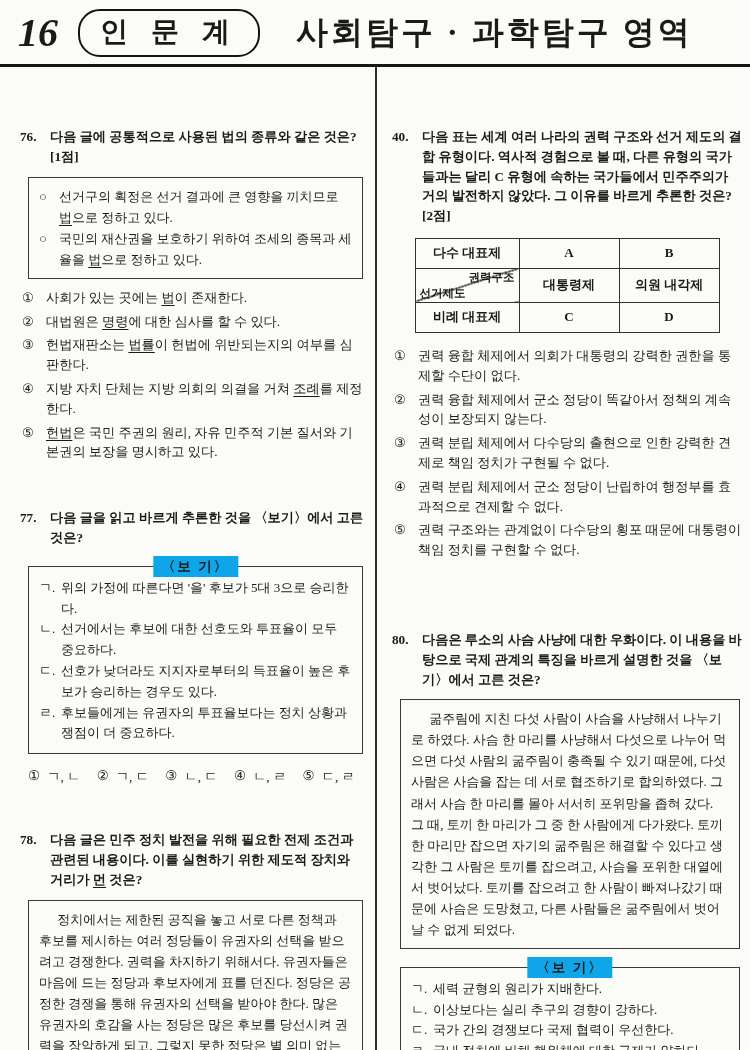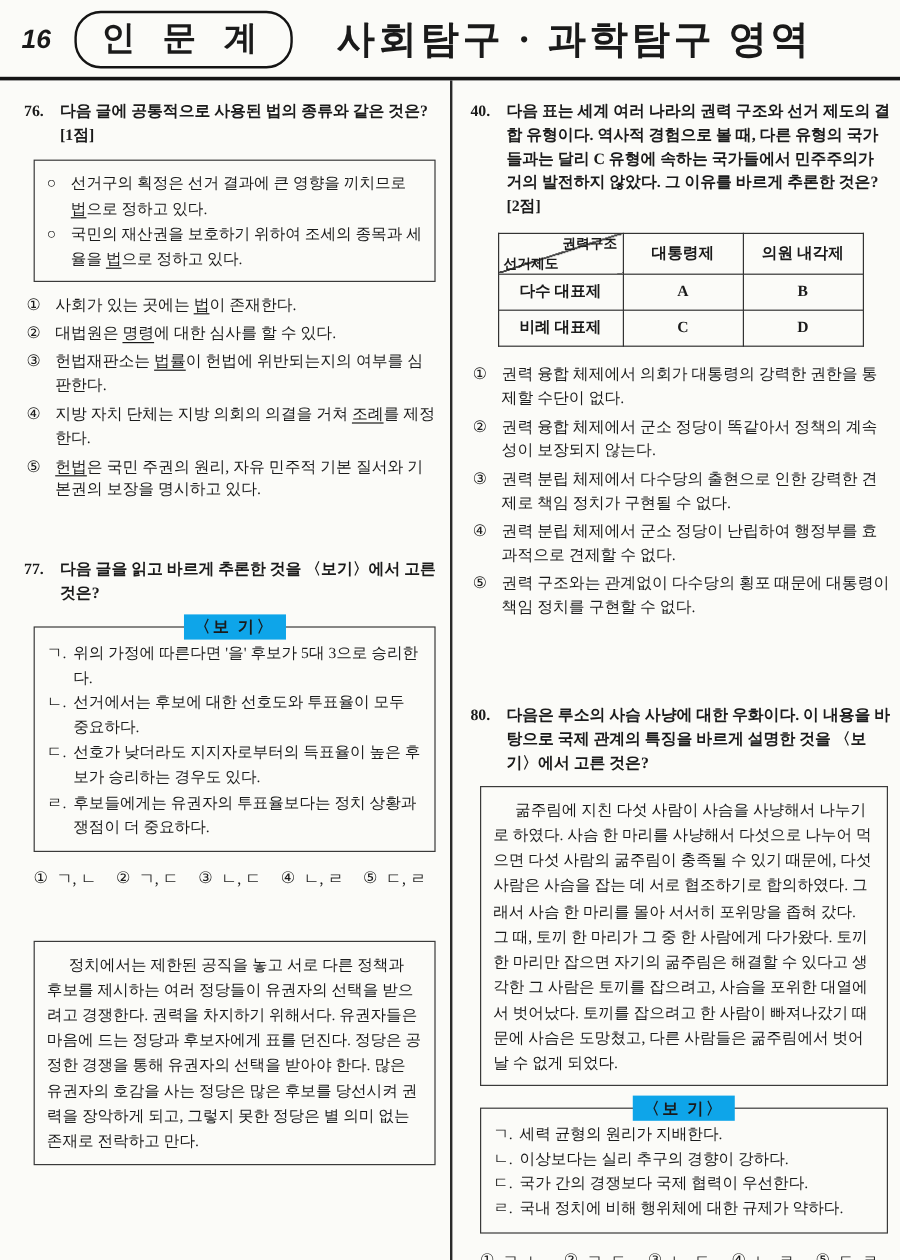--- a/index.html
+++ b/index.html
@@ -6,31 +6,31 @@
   html,body { width:750px; height:1050px; }
   body {
     font-family:"Liberation Serif","DejaVu Serif",serif;
     background:#fbfbf8; color:#1a1a1a;
     -webkit-font-smoothing:antialiased;
   }
   .page { width:750px; height:1050px; overflow:hidden; }
 
   
   .header { display:flex; align-items:center; gap:20px; padding:9px 14px 7px 18px; border-bottom:3px solid #161616; }
-  .pagenum { font-family:Liberation Sans, sans-serif; font-style:italic; font-weight:700; font-size:22px; line-height:1; }
+  .pagenum { font-family:Liberation Serif, serif; font-style:italic; font-weight:700; font-size:40px; line-height:1; }
   .track-pill { border:2.5px solid #141414; border-radius:22px; padding:2px 20px 4px; font-size:28px; font-weight:700; letter-spacing:8px; white-space:nowrap; }
   .title { font-size:32px; font-weight:800; letter-spacing:3px; margin-left:16px; white-space:nowrap; }
 
   
   .cols { display:flex; height:calc(1050px - 59px); }
   .col { width:375px; padding:16px 10px 0 20px; }
   .col.right { border-left:2px solid #2a2a2a; padding-left:15px; padding-right:8px; }
 
   
-  .stem { display:flex; font-weight:600; font-size:13.2px; line-height:1.5; }
+  .stem { display:flex; font-weight:600; font-size:13.2px; line-height:1.5;margin-top:44px; }
   .qnum { width:30px; flex:none; }
   .qtext { flex:1; }
 
   .qbox { border:1.6px solid #3a3a3a; margin:10px 2px 9px 8px; padding:8px 10px; font-size:13px; line-height:1.62; }
   .passage { text-indent:1.4em; }
 
   .oitem { display:flex; }
   .omark { width:20px; flex:none; }
   .otext { flex:1; }
 
@@ -159,50 +159,54 @@
               <span>ㄴ, ㄹ</span>
             </span>
           <span class="combo-item">
               <span>⑤</span>
               <span>ㄷ, ㄹ</span>
             </span>
         </div>
       </div>
 
       <div class="q" id="q78">
+        <div class="stem">
+          <span class="qnum">78.</span>
+          <span class="qtext"><span>다음 글은 민주 정치 발전을 위해 필요한 전제 조건과 관련된 내용이다. 이를 실현하기 위한 제도적 장치와 거리가 </span><span class="ul">먼</span><span> 것은?</span></span>
+        </div>
         <div class="qbox">
           <p class="passage">정치에서는 제한된 공직을 놓고 서로 다른 정책과 후보를 제시하는 여러 정당들이 유권자의 선택을 받으려고 경쟁한다. 권력을 차지하기 위해서다. 유권자들은 마음에 드는 정당과 후보자에게 표를 던진다. 정당은 공정한 경쟁을 통해 유권자의 선택을 받아야 한다. 많은 유권자의 호감을 사는 정당은 많은 후보를 당선시켜 권력을 장악하게 되고, 그렇지 못한 정당은 별 의미 없는 존재로 전락하고 만다.</p>
         </div>
 
       </div>
     </div>
 
     <div class="col right">
 
       <div class="q" id="q79">
         <div class="stem">
           <span class="qnum">40.</span>
           <span class="qtext">다음 표는 세계 여러 나라의 권력 구조와 선거 제도의 결합 유형이다. 역사적 경험으로 볼 때, 다른 유형의 국가들과는 달리 C 유형에 속하는 국가들에서 민주주의가 거의 발전하지 않았다. 그 이유를 바르게 추론한 것은? [2점]</span>
         </div>
         <table class="qtable">
           <tbody>
+            <tr>
+              <td>다수 대표제</td>
+              <td>A</td>
+              <td>B</td>
+            </tr>
             <tr>
               <td class="diag">
                 <span class="diag-top">권력구조</span>
                 <span class="diag-bottom">선거제도</span>
               </td>
               <td>대통령제</td>
               <td>의원 내각제</td>
             </tr>
             <tr>
-              <td>다수 대표제</td>
-              <td>A</td>
-              <td>B</td>
-            </tr>
-            <tr>
               <td>비례 대표제</td>
               <td>C</td>
               <td>D</td>
             </tr>
           </tbody>
         </table>
         <div class="choices">
           <div class="choice">
             <span class="cmark">①</span>
             <span class="ctext">권력 융합 체제에서 의회가 대통령의 강력한 권한을 통제할 수단이 없다.</span>

